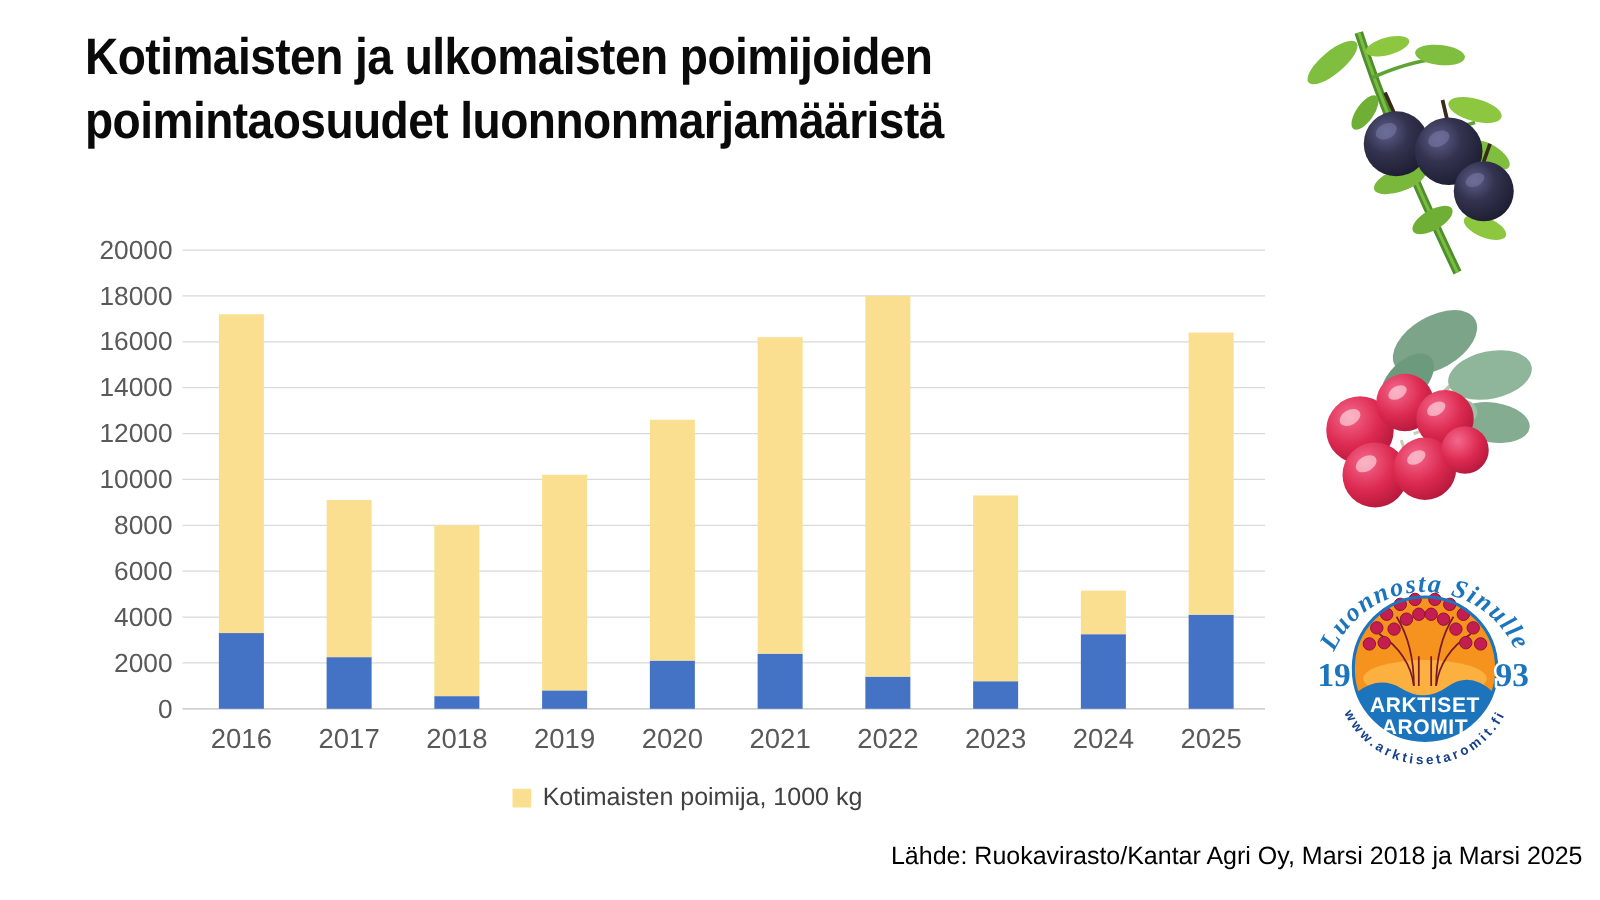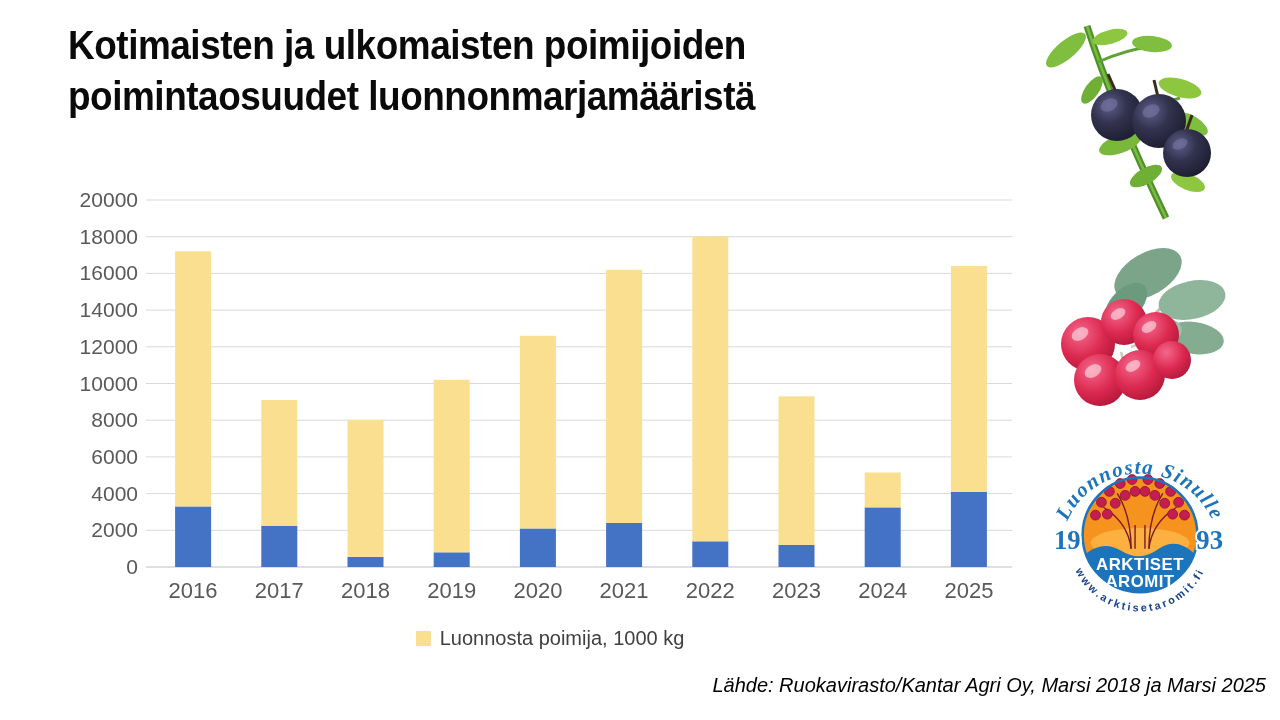--- a/index.html
+++ b/index.html
@@ -17,21 +17,21 @@
   .ytick{fill:#595959;font-size:21px;font-family:"Liberation Sans",sans-serif}
   .xtick{fill:#595959;font-size:22px;font-family:"Liberation Sans",sans-serif}
   .legend{
     position:absolute;left:80px;top:627px;width:940px;
     display:flex;justify-content:center;align-items:center;gap:68px;
     font-size:20px;color:#404040;
   }
   .legend-item{display:flex;align-items:center;gap:9px}
   .swatch{width:15px;height:15px;display:inline-block}
   .source{
-    position:absolute;right:14px;top:674px;font-size:20px;color:#000;font-style:italic;
+    position:absolute;right:14px;top:674px;font-size:20px;color:#000;
   }
   .img-blueberry{position:absolute;left:1030px;top:12px;width:202px;height:214px}
   .img-lingonberry{position:absolute;left:1036px;top:232px;width:200px;height:190px}
   .img-logo{position:absolute;left:1046px;top:438px;width:188px;height:180px}
   .logo-arc-text{font-family:"Liberation Serif",serif;font-size:21px;font-weight:bold;font-style:italic;fill:#1C75BC;letter-spacing:1.5px}
   .logo-year{font-family:"Liberation Serif",serif;font-size:27px;font-weight:bold;fill:#1C75BC;paint-order:stroke;stroke:#ffffff;stroke-width:4px}
   .logo-brand{font-family:"Liberation Sans",sans-serif;font-size:17px;font-weight:bold;fill:#ffffff;text-anchor:middle;letter-spacing:0.5px}
   .logo-url{font-family:"Liberation Sans",sans-serif;font-size:11px;font-weight:bold;fill:#16418C;letter-spacing:2.5px}
 </style>
 </head>
@@ -95,21 +95,21 @@
       <text x="806.7" y="410" text-anchor="middle" class="xtick">2024</text>
       <rect x="874.9" y="303.765" width="36" height="75.23500000000001" fill="#4472C4"></rect>
       <rect x="874.9" y="78.06" width="36" height="225.70499999999998" fill="#FBDF90"></rect>
       <text x="892.9" y="410" text-anchor="middle" class="xtick">2025</text>
     </svg>
 </div>
 
 <div class="legend">
   <div class="legend-item">
     <span class="swatch" style="background: rgb(251, 223, 144);"></span>
-    <span>Luonnosta poimija, 1000 kg</span>
+    <span>Kotimaisten poimija, 1000 kg</span>
   </div>
 </div>
 
 <div class="source">Lähde: Ruokavirasto/Kantar Agri Oy, Marsi 2018 ja Marsi 2025</div>
 
 <svg class="img-blueberry" viewBox="0 0 202 214">
   <defs>
     <radialGradient id="bb" cx="35%" cy="32%" r="75%">
       <stop offset="0%" stop-color="#5E5E8C"></stop>
       <stop offset="45%" stop-color="#33334F"></stop>

